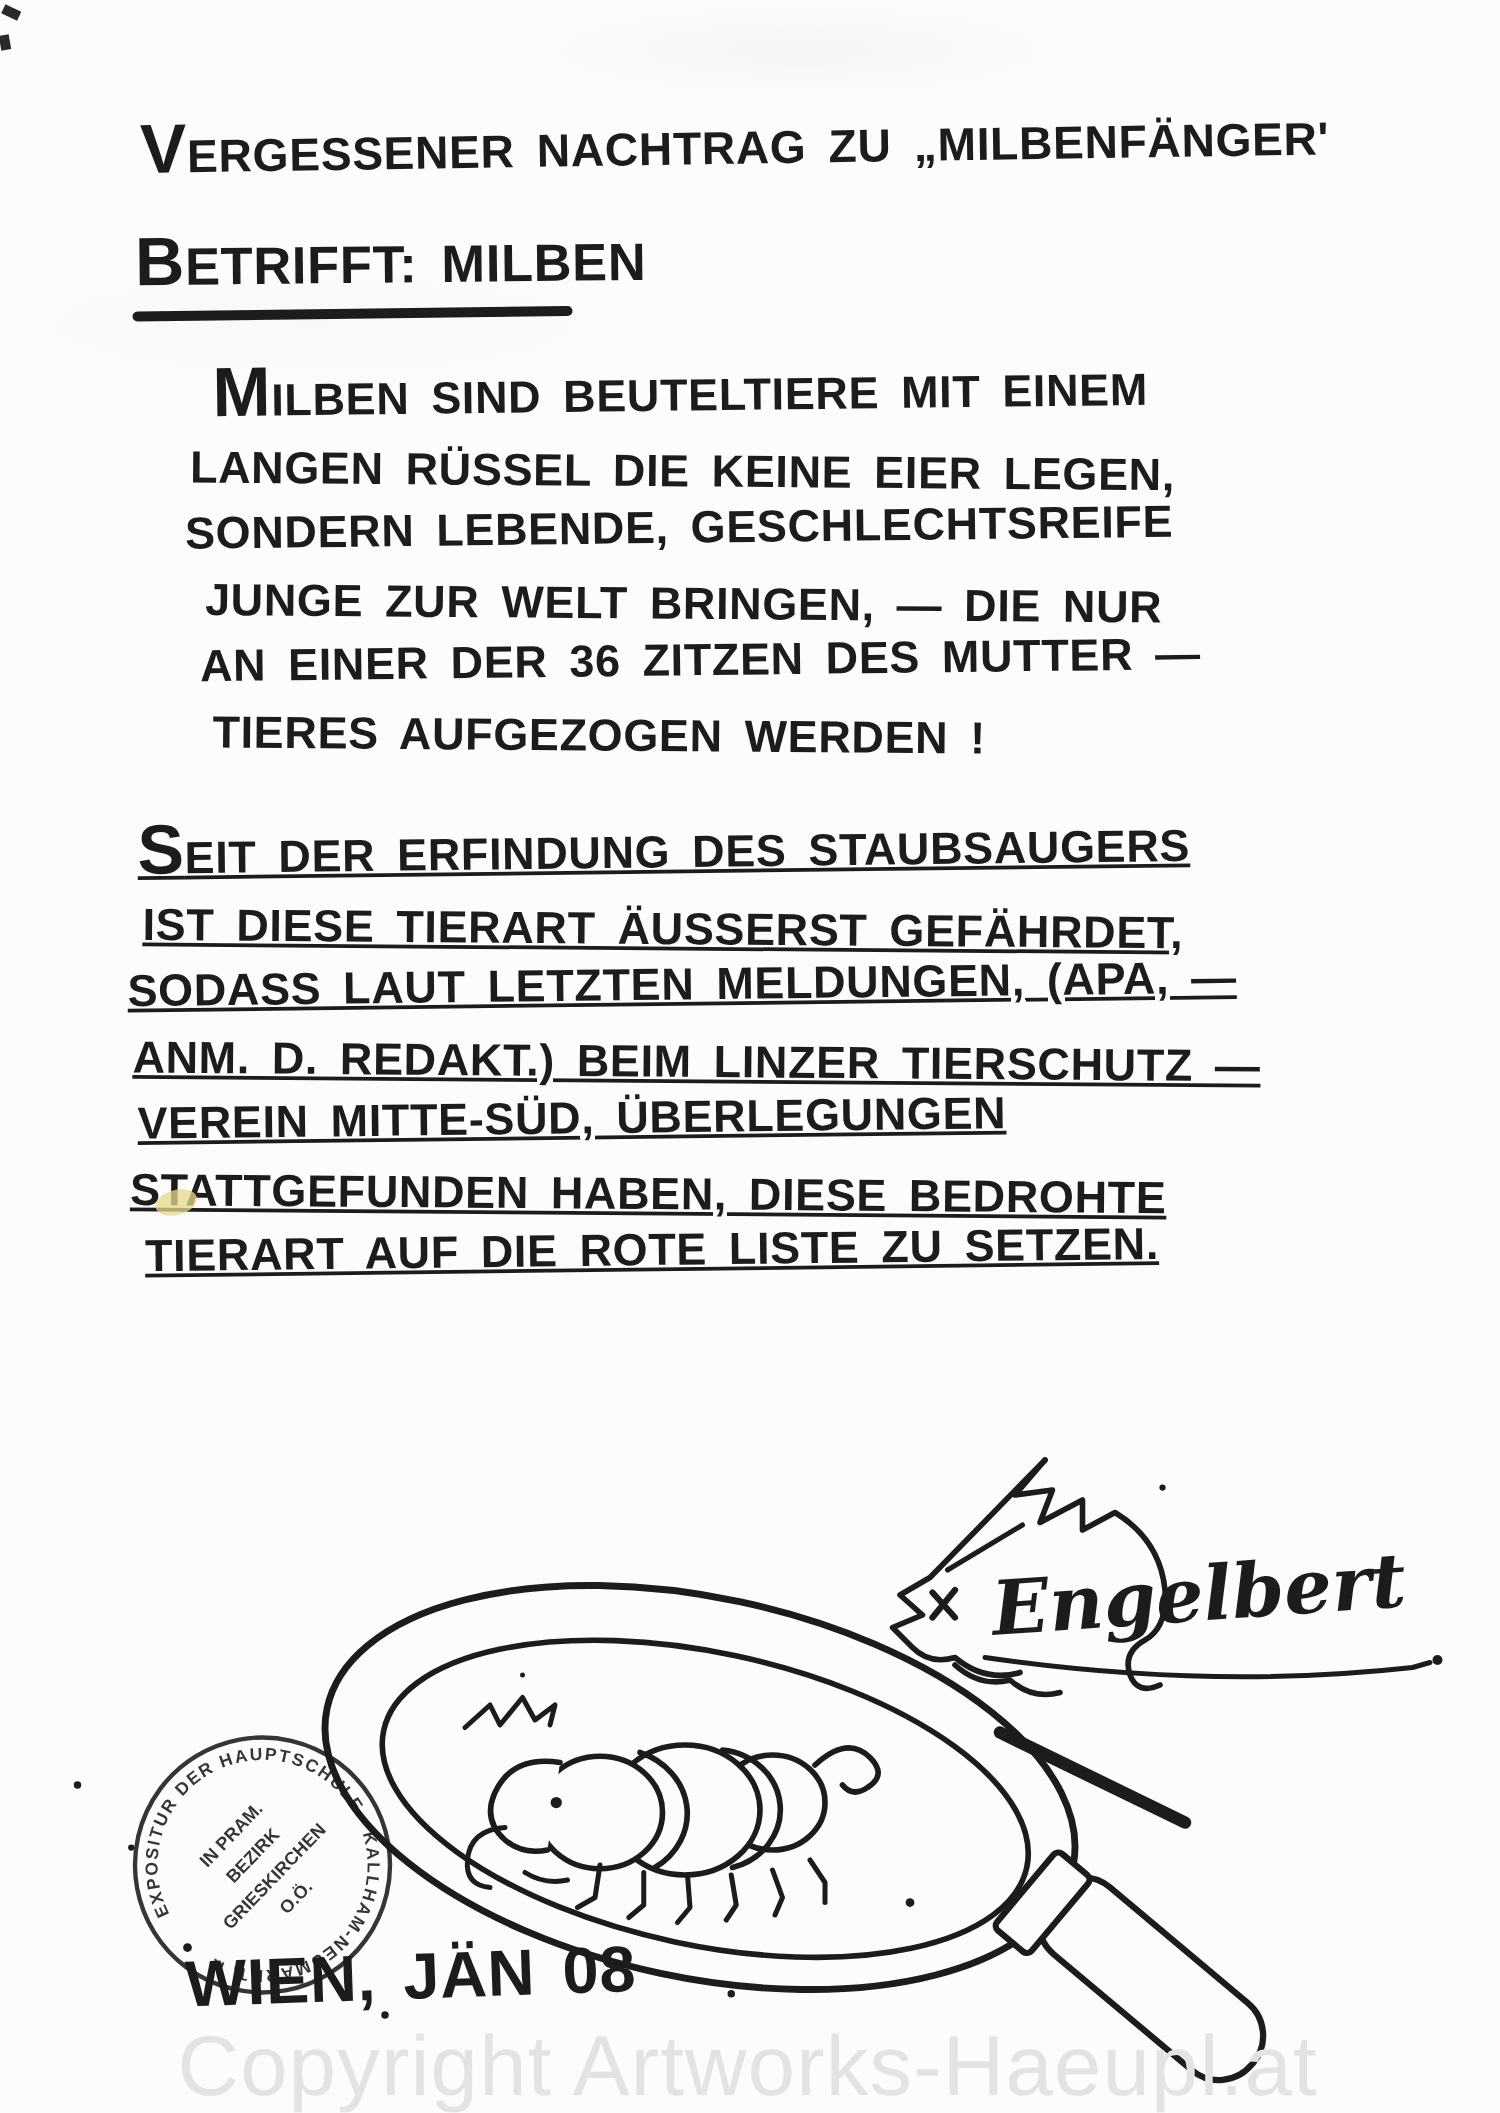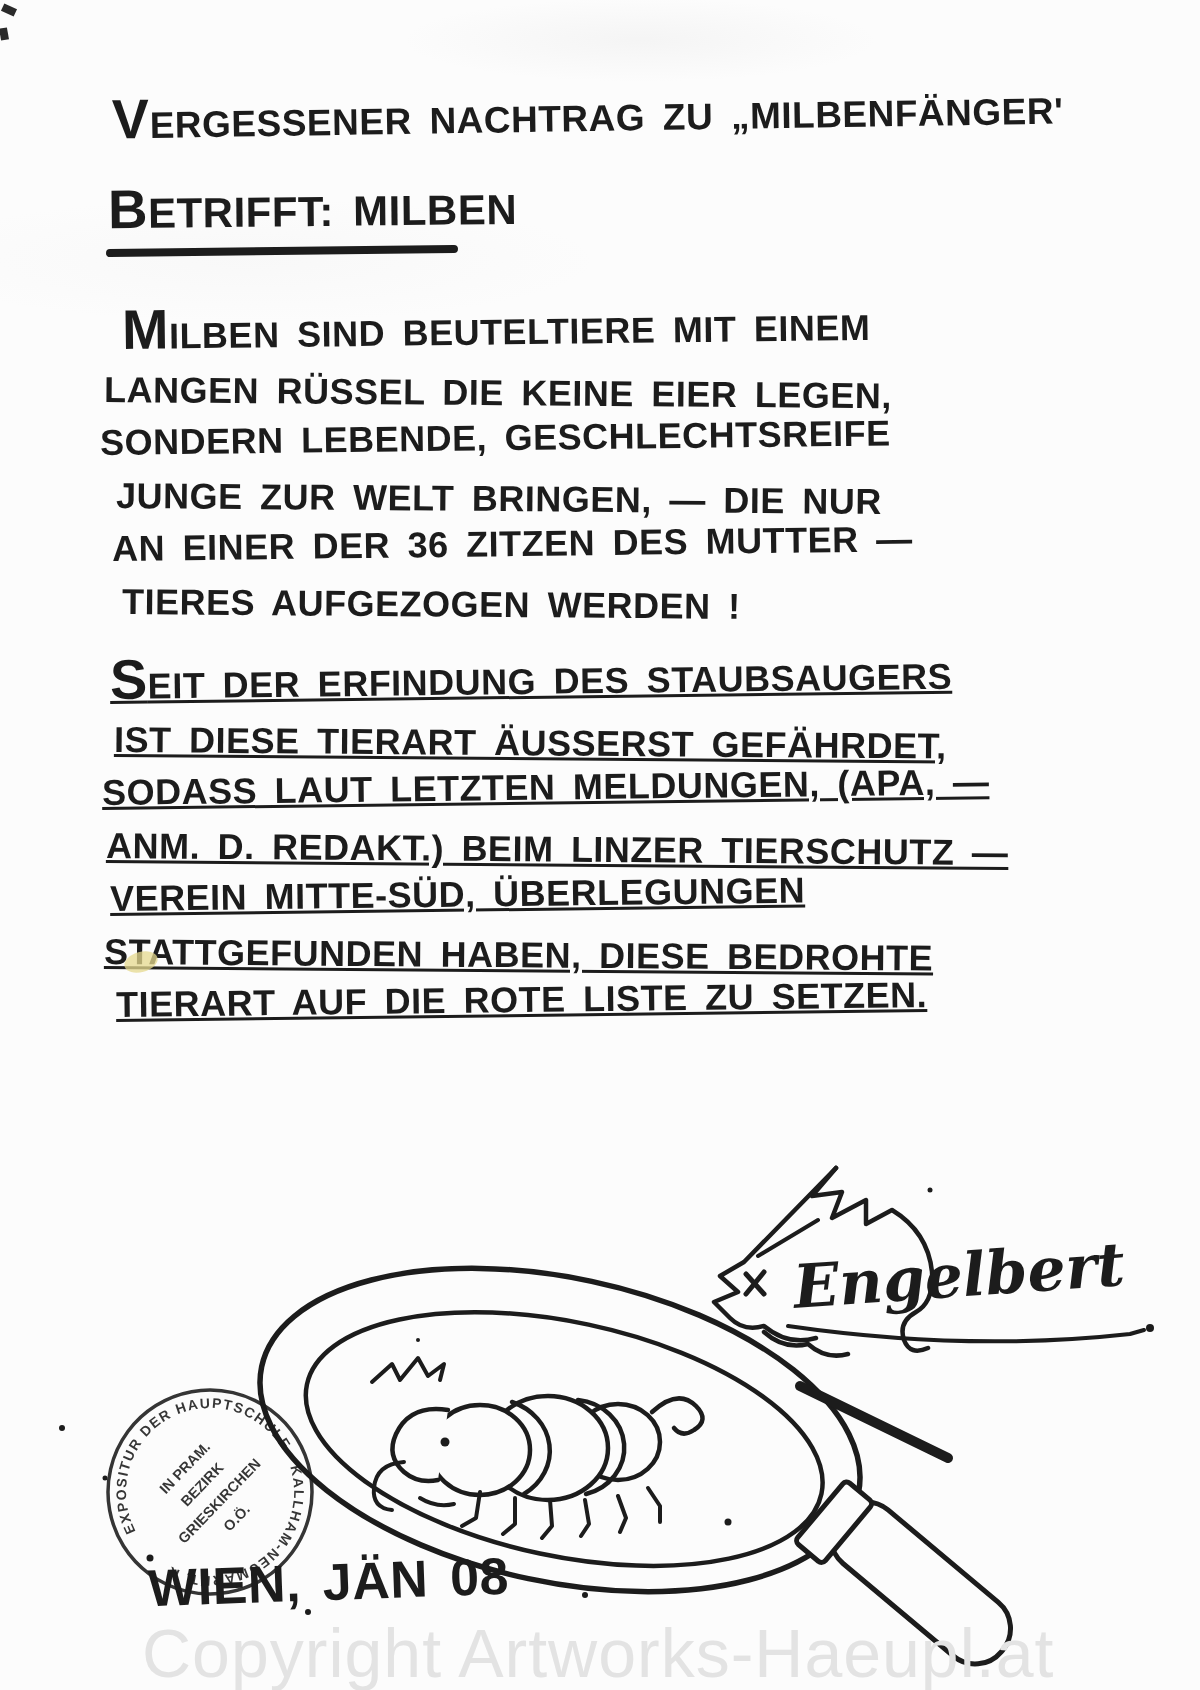--- a/index.html
+++ b/index.html
@@ -38,21 +38,21 @@
     transform:rotate(-0.6deg);
   }
   .subject::first-letter{font-size:1.3em;}
   .subject-underline{
     position:absolute;left:106px;top:247px;
     width:352px;height:8px;border-radius:4px;
     background:#1c1c1c;
     transform:rotate(-0.7deg);
   }
   .para{position:absolute;left:100px;}
-  .para1{top:310px;}
+  .para1{top:294px;margin-left:48px;}
   .para2{top:660px;text-decoration:underline;}
   .para .line{
     font-size:36px;
     line-height:53px;
     transform-origin:left center;
   }
   .para .line:nth-child(odd){transform:rotate(-0.7deg);}
   .para .line:nth-child(even){transform:rotate(0.45deg);}
   .para1 .line:nth-child(1){margin-left:22px;}
   .para1 .line:nth-child(2){margin-left:4px;}

